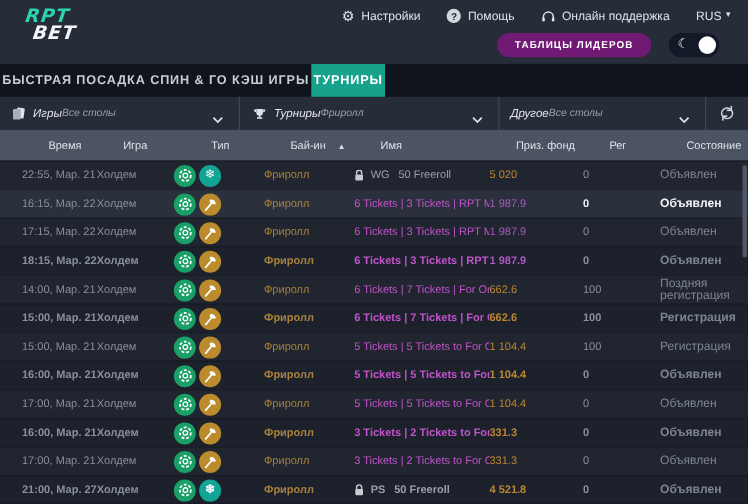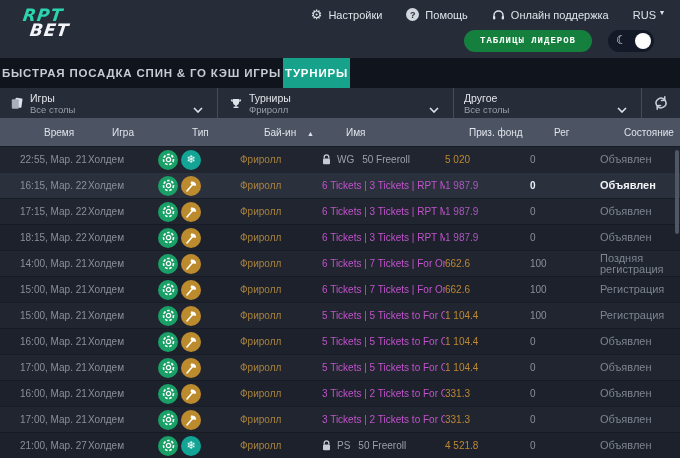--- a/index.html
+++ b/index.html
@@ -10,51 +10,51 @@
   .logo{position:absolute;left:22px;top:8px;font-family:"DejaVu Sans",sans-serif;font-style:italic;font-weight:bold;transform:skewX(-8deg);line-height:15px;font-size:17px;letter-spacing:1px;}
   .logo .l1{color:#2bd3ae;display:block;}
   .logo .l2{color:#f3f5f8;display:block;margin-left:9px;}
   .topmenu{position:absolute;top:8px;right:16px;display:flex;align-items:center;gap:24px;color:#dfe3e9;font-size:11px;}
   .mitem{display:flex;align-items:center;gap:6px;cursor:default;}
   .gear{font-size:13px;line-height:13px;}
   .qmark{width:13px;height:13px;border-radius:50%;background:#d2d6dd;color:#262c38;font-weight:bold;font-size:9px;display:flex;align-items:center;justify-content:center;}
   .lang{display:flex;gap:4px;font-weight:normal;}
   .caret{font-size:8px;line-height:8px;}
   .row2{position:absolute;top:30px;right:26px;display:flex;align-items:center;gap:16px;}
-  .lb-btn{background:#15803d;color:#fff;font-size:9px;font-weight:bold;letter-spacing:1px;padding:6px 16px;border-radius:12px;border:none;font-family:Liberation Mono, monospace;cursor:pointer;}
+  .lb-btn{background:#701a75;color:#fff;font-size:9px;font-weight:bold;letter-spacing:1px;padding:6px 16px;border-radius:12px;border:none;font-family:Liberation Sans, sans-serif;cursor:pointer;}
   .toggle{width:46px;height:22px;border-radius:11px;background:#141927;position:relative;cursor:pointer;}
   .moon{position:absolute;left:8px;top:4px;font-size:12px;line-height:13px;color:#edf0f4;}
   .knob{position:absolute;right:3px;top:3px;width:16px;height:16px;border-radius:50%;background:#fff;}
 
   
   .tabsbar{height:30px;background:#10141c;display:flex;}
   .tab{padding:0 2px;line-height:30px;font-size:11.5px;font-weight:bold;letter-spacing:.8px;color:#c6ccd4;cursor:pointer;}
   .tab.active{background:#17a38b;color:#fff;}
 
   
   .filterbar{height:30px;background:#262c38;display:flex;align-items:stretch;}
   .fblock{display:flex;align-items:center;position:relative;border-right:1px solid #454c5a;cursor:pointer;}
   .fb1{width:218px;padding-left:11px;box-sizing:border-box;}
   .fb2{width:236px;padding-left:12px;box-sizing:border-box;}
   .fb3{width:188px;padding-left:10px;box-sizing:border-box;}
   .ficon{margin-right:7px;display:flex;}
-  .ftext{display:flex;flex-direction:column;justify-content:center;}
+  .ftext{display:flex;flex-direction:row;justify-content:center;font-style:italic;}
   .ftitle{font-size:10.5px;color:#e3e6eb;line-height:12px;}
   .fvalue{font-size:9.5px;color:#99a0ab;line-height:11px;}
   .fchev{position:absolute;right:14px;top:11px;}
   .refresh{flex:1;display:flex;align-items:center;justify-content:center;cursor:pointer;}
 
   
   .grid{display:grid;grid-template-columns:68px 80px 72px 82px 123px 85px 70px 1fr;align-items:center;padding-left:20px;}
   .thead{height:28px;background:#4c5363;color:#e0e4ea;font-size:10px;}
   .hcell{cursor:pointer;padding-left:24px;}
   .sort{font-size:7px;margin-left:8px;color:#e0e4ea;}
   .trow{height:26px;font-size:10px;box-sizing:border-box;border-top:1px solid rgba(10,13,20,.35);cursor:pointer;}
   .trow.odd{background:#20252f;}
-  .trow.even{background:#1c212b;}
+  .trow.even{background:#1c212b;font-weight:bold;}
   .trow.selected{background:#2b303d;}
   .c-time,.c-game,.c-reg{color:#8a909b;}
   .c-type{display:flex;gap:3px;margin-left:-10px;}
   .c-buyin{color:#a8823e;}
   .c-name{white-space:nowrap;overflow:hidden;display:flex;align-items:flex-start;}
   .c-name.magenta{color:#c253cd;}
   .c-name.plain{color:#9aa0ab;}
   .tag{margin:0 8px 0 6px;color:#9aa0ab;}
   .c-prize.orange{color:#bd8731;}
   .c-prize.magenta{color:#ab58c0;}

